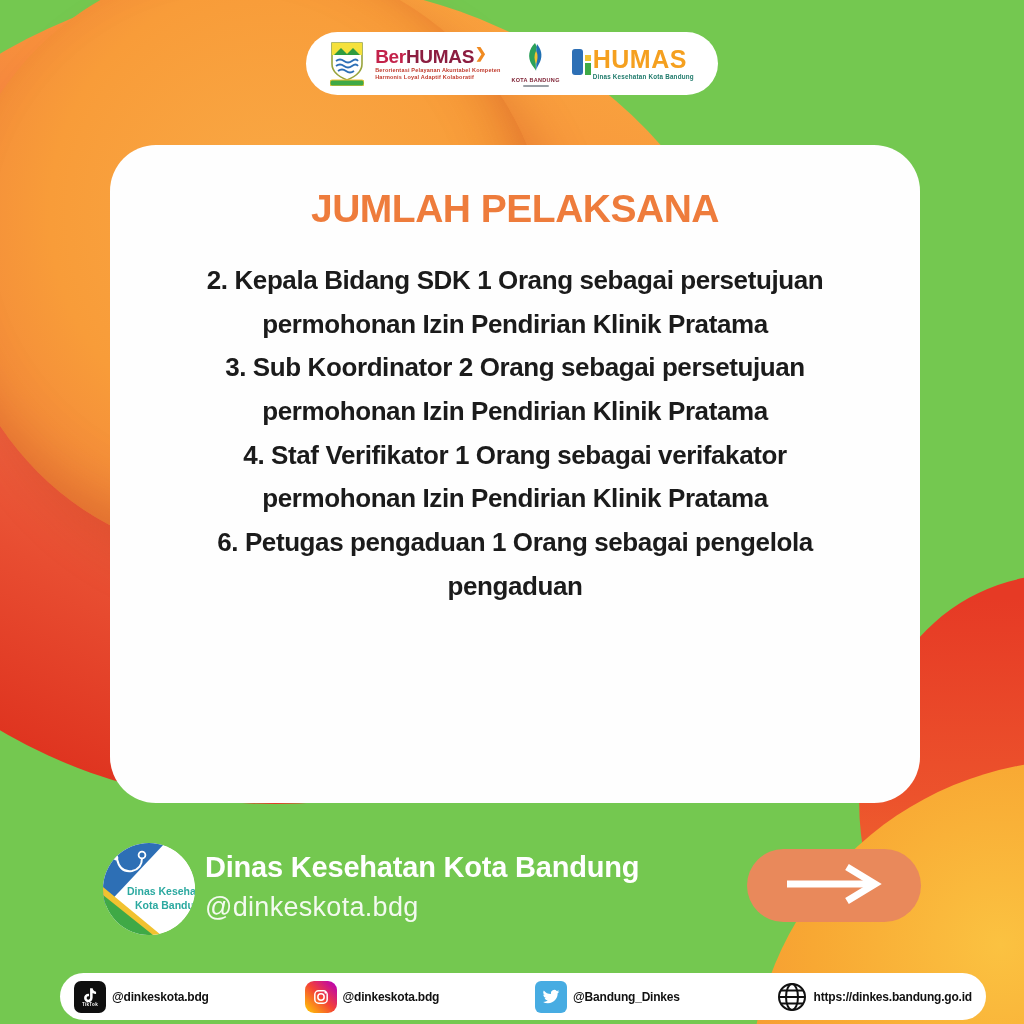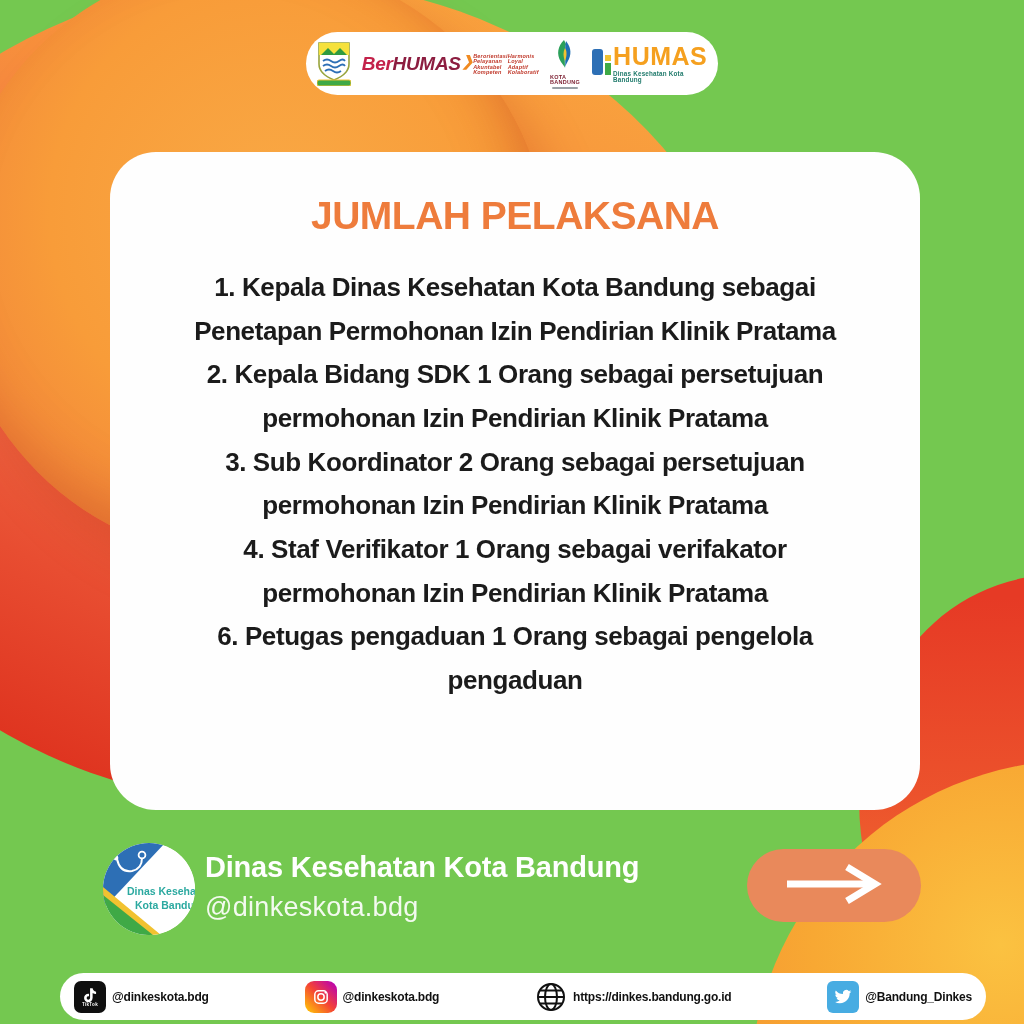--- a/index.html
+++ b/index.html
@@ -16,37 +16,37 @@
   .blob-br-red{left:862px;top:572px;width:430px;height:500px;z-index:1;transform:rotate(-16deg);
     background:linear-gradient(195deg,#E63A25 12%,#EC522C 45%,#F17430 72%,#F58F32 95%);}
   .blob-br-main{left:750px;top:760px;width:660px;height:660px;z-index:1;
     background:radial-gradient(circle at 38% 28%,#FBC241 0%,#F8A833 30%,#F28B30 62%,#EE6F2C 88%,#EC602A 100%);}
 
   
   .header-pill{position:absolute;left:306px;top:32px;width:412px;height:63px;background:#FFFFFF;
     border-radius:32px;z-index:5;display:flex;align-items:center;justify-content:center;gap:11px;
     padding:0 16px;box-sizing:border-box;}
   .emblem svg{display:block;}
-  .berakhlak{display:flex;flex-direction:row;line-height:1;font-style:italic;}
+  .berakhlak{display:flex;flex-direction:column;line-height:1;}
   .berakhlak-title{font-size:19px;font-weight:800;letter-spacing:-.3px;display:flex;align-items:center;}
   .ba-prefix{color:#C3224A;}
   .ba-rest{color:#8C1D40;}
   .ba-arrow{color:#F08A21;font-size:14px;font-weight:800;margin-left:1px;transform:translateY(-3px);}
   .ba-tagline{font-size:5.5px;color:#C0392B;font-weight:700;margin-top:2px;letter-spacing:.2px;}
   .kb-block{display:flex;flex-direction:column;align-items:center;line-height:1;}
   .kb-caption{font-size:5.5px;font-weight:800;color:#7A1B2E;margin-top:2px;letter-spacing:.3px;}
   .kb-subline{width:26px;height:2px;background:#9aa0a6;margin-top:1.5px;border-radius:1px;}
   .humas-block{display:flex;align-items:center;}
   .humas-col{display:flex;flex-direction:column;line-height:1;}
   .humas-title{font-size:25px;font-weight:800;color:#F5A01F;letter-spacing:.5px;}
   .humas-tagline{font-size:6.3px;font-weight:700;color:#1F7A6B;margin-top:2px;letter-spacing:.2px;}
 
   
   .card{position:absolute;left:110px;top:145px;width:810px;height:658px;background:#FEFEFE;
-    border-radius:46px;z-index:4;box-sizing:border-box;padding:36px 26px 0 26px;text-align:center;margin-top:7px;}
+    border-radius:46px;z-index:4;box-sizing:border-box;padding:36px 26px 0 26px;text-align:center;}
   .card-title{font-size:39px;font-weight:800;color:#EE7C3C;letter-spacing:-.5px;margin-top:6px;}
   .card-list{margin-top:28px;font-size:26px;font-weight:700;color:#1B1B1B;line-height:1.68;
     letter-spacing:-.4px;}
   .card-item{white-space:pre-line;}
 
   
   .footer-logo{position:absolute;left:103px;top:843px;width:92px;height:92px;border-radius:50%;
     overflow:hidden;background:#fff;z-index:4;}
   .footer-text{position:absolute;left:205px;top:851px;z-index:4;color:#fff;}
   .footer-name{font-size:29px;font-weight:800;letter-spacing:-.2px;}
@@ -123,22 +123,20 @@
       <span class="humas-col">
         <span class="humas-title">HUMAS</span>
         <span class="humas-tagline">Dinas Kesehatan Kota Bandung</span>
       </span>
     </span>
   </div>
 
   <div class="card">
     <div class="card-title">JUMLAH PELAKSANA</div>
     <div class="card-list">
-      <div class="card-item">1. Kepala Dinas Kesehatan Kota Bandung sebagai
-Penetapan Permohonan Izin Pendirian Klinik Pratama</div>
       <div class="card-item">2. Kepala Bidang SDK 1 Orang sebagai persetujuan
 permohonan Izin Pendirian Klinik Pratama</div>
       <div class="card-item">3. Sub Koordinator 2 Orang sebagai persetujuan
 permohonan Izin Pendirian Klinik Pratama</div>
       <div class="card-item">4. Staf Verifikator 1 Orang sebagai verifakator
 permohonan Izin Pendirian Klinik Pratama</div>
       <div class="card-item">6. Petugas pengaduan 1 Orang sebagai pengelola
 pengaduan</div>
     </div>
   </div>
@@ -187,34 +185,34 @@
         <svg width="22" height="22" viewBox="0 0 32 32">
           <rect x="7" y="7" width="18" height="18" rx="5.5" stroke="#FFFFFF" stroke-width="2.2" fill="none"></rect>
           <circle cx="16" cy="16" r="4.6" stroke="#FFFFFF" stroke-width="2.2" fill="none"></circle>
           <circle cx="22.4" cy="9.6" r="1.5" fill="#FFFFFF"></circle>
         </svg>
       </span>
       <span class="bar-label">@dinkeskota.bdg</span>
     </div>
 
     <div class="bar-link">
+      <span class="icon-box twitter-bg">
+        <svg width="20" height="20" viewBox="0 0 24 24">
+          <path d="M22 5.3c-.7.3-1.5.6-2.3.7.8-.5 1.5-1.3 1.8-2.2-.8.5-1.7.8-2.6 1a4.1 4.1 0 0 0-7 3.7A11.6 11.6 0 0 1 3.4 4.1a4.1 4.1 0 0 0 1.3 5.5c-.7 0-1.3-.2-1.9-.5a4.1 4.1 0 0 0 3.3 4 4.2 4.2 0 0 1-1.8.1 4.1 4.1 0 0 0 3.8 2.9A8.2 8.2 0 0 1 2 17.8a11.6 11.6 0 0 0 6.3 1.8c7.5 0 11.7-6.3 11.7-11.7v-.5c.8-.6 1.5-1.3 2-2.1z" fill="#FFFFFF"></path>
+        </svg>
+      </span>
+      <span class="bar-label">@Bandung_Dinkes</span>
+    </div>
+
+    <div class="bar-link">
       <span class="icon-box">
         <svg width="32" height="32" viewBox="0 0 32 32">
           <circle cx="16" cy="16" r="13" stroke="#111111" stroke-width="2" fill="none"></circle>
           <ellipse cx="16" cy="16" rx="6" ry="13" stroke="#111111" stroke-width="2" fill="none"></ellipse>
           <path d="M3 16 H29 M5 9.5 H27 M5 22.5 H27" stroke="#111111" stroke-width="2" fill="none"></path>
         </svg>
       </span>
       <span class="bar-label">https://dinkes.bandung.go.id</span>
     </div>
 
-    <div class="bar-link">
-      <span class="icon-box twitter-bg">
-        <svg width="20" height="20" viewBox="0 0 24 24">
-          <path d="M22 5.3c-.7.3-1.5.6-2.3.7.8-.5 1.5-1.3 1.8-2.2-.8.5-1.7.8-2.6 1a4.1 4.1 0 0 0-7 3.7A11.6 11.6 0 0 1 3.4 4.1a4.1 4.1 0 0 0 1.3 5.5c-.7 0-1.3-.2-1.9-.5a4.1 4.1 0 0 0 3.3 4 4.2 4.2 0 0 1-1.8.1 4.1 4.1 0 0 0 3.8 2.9A8.2 8.2 0 0 1 2 17.8a11.6 11.6 0 0 0 6.3 1.8c7.5 0 11.7-6.3 11.7-11.7v-.5c.8-.6 1.5-1.3 2-2.1z" fill="#FFFFFF"></path>
-        </svg>
-      </span>
-      <span class="bar-label">@Bandung_Dinkes</span>
-    </div>
-
 
   </div>
 </div>
 
 </body></html>

